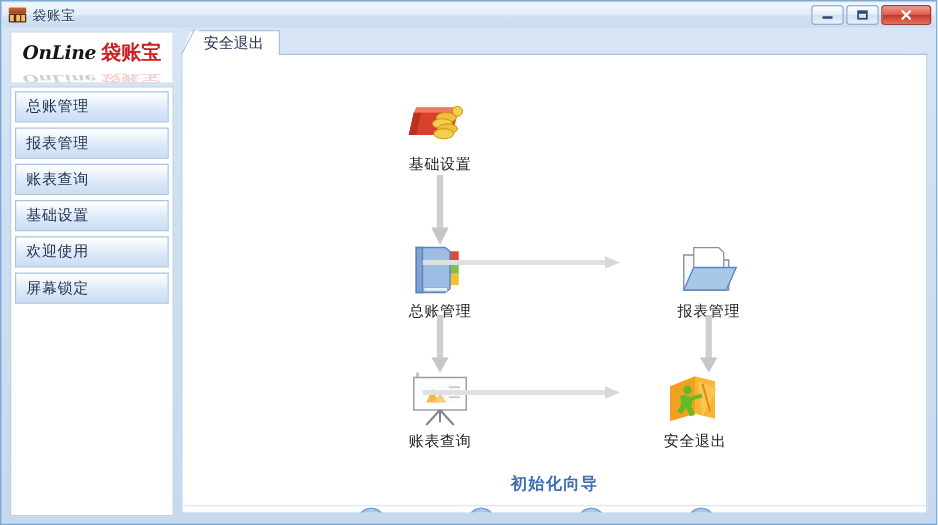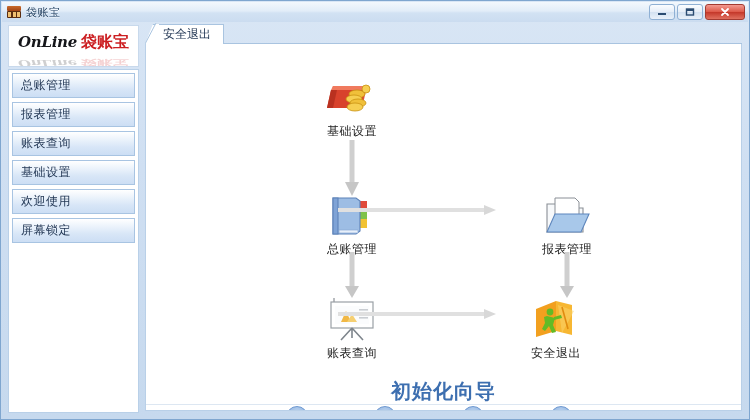--- a/index.html
+++ b/index.html
@@ -193,21 +193,21 @@
   .node .lbl {
     font-size: 12px; color: #222; margin-top: 3px;
     letter-spacing: .5px;
   }
   .arrow-v, .arrow-h { position: absolute; }
 
   .wizard-title {
     position: absolute;
     left: 0; right: 0;
     text-align: center;
-    font-size: 20px;
+    font-size: 13px;
     font-weight: bold;
     color: #3d6fb0;
     letter-spacing: 1px;
   }
   .wizard-rule {
     position: absolute;
     height: 1px;
     background: #dde7f2;
   }
   .step-circle {

